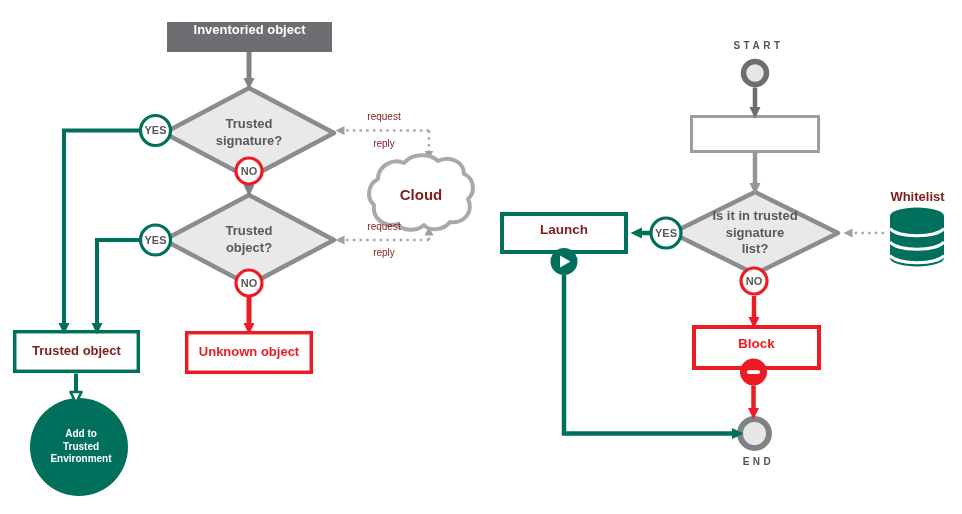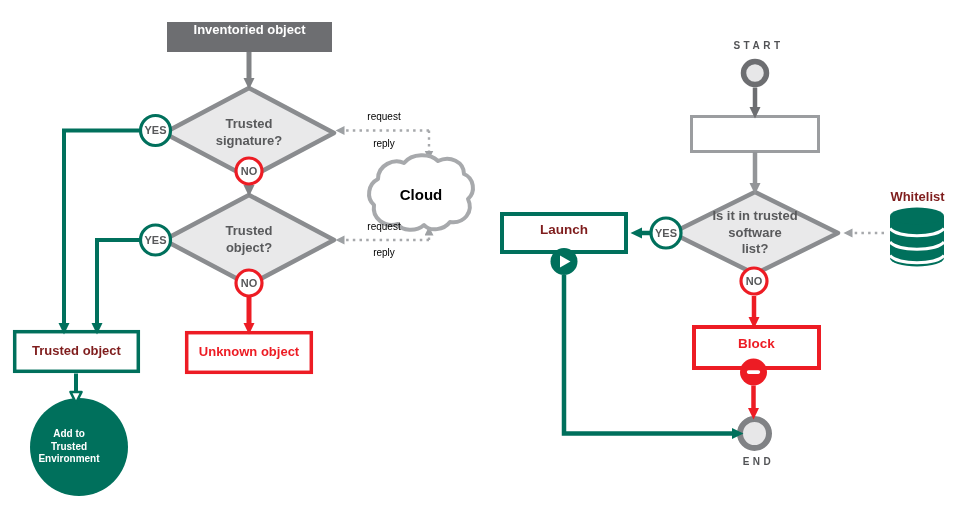--- a/index.html
+++ b/index.html
@@ -7,21 +7,21 @@
         font-family:"Liberation Sans",sans-serif;}
   #gfx{position:absolute;left:0;top:0;width:962px;height:514px;}
   .lbl{position:absolute;display:flex;align-items:center;justify-content:center;
        text-align:center;white-space:pre-line;line-height:1.28;pointer-events:none;}
   .bold{font-weight:bold;}
   .dark{color:#58595B;}
   .white{color:#ffffff;}
   .teal{color:#7f1d1d;}
   .red{color:#ED1C24;}
   .gray{color:#9B9DA0;}
-  .lite{color:#000000;text-align:right;}
+  .lite{color:#7f1d1d;text-align:right;}
   .fs11{font-size:11px;text-align:center;}
   .fs12{font-size:10px;}
   .fs13{font-size:13px;}
   .fs14{font-size:13.5px;}
   .fs15{font-size:15px;}
   .spaced{letter-spacing:3.5px;padding-left:3.5px;color:#525356;}
 </style>
 </head>
 <body>
 
@@ -138,27 +138,27 @@
   <div class="lbl bold dark fs11" style="left:234px;top:268px;width:30px;height:30px;">NO</div>
 
   <div class="lbl lite fs12" style="left:344px;top:109px;width:80px;height:16px;">request</div>
   <div class="lbl lite fs12" style="left:344px;top:136px;width:80px;height:16px;">reply</div>
   <div class="lbl lite fs12" style="left:344px;top:219px;width:80px;height:16px;">request</div>
   <div class="lbl lite fs12" style="left:344px;top:245px;width:80px;height:16px;">reply</div>
   <div class="lbl bold lite fs15" style="left:390px;top:185px;width:62px;height:20px;">Cloud</div>
 
   <div class="lbl bold teal fs13" style="left:13px;top:330px;width:127px;height:43px;">Trusted object</div>
   <div class="lbl bold red fs13" style="left:185px;top:331px;width:128px;height:43px;">Unknown object</div>
-  <div class="lbl bold white fs12" style="left:20px;top:398px;width:98px;height:98px;">Add to
+  <div class="lbl bold white fs12" style="left:32px;top:398px;width:98px;height:98px;">Add to
 Trusted
 Environment</div>
 
   <div class="lbl bold fs12 spaced" style="left:705px;top:38px;width:100px;height:16px;">START</div>
   <div class="lbl bold dark fs13" style="left:705px;top:206px;width:100px;height:54px;">Is it in trusted
-software
+signature
 list?</div>
   <div class="lbl bold dark fs11" style="left:649.5px;top:216.5px;width:33px;height:33px;">YES</div>
   <div class="lbl bold dark fs11" style="left:739px;top:266px;width:30px;height:30px;">NO</div>
   <div class="lbl bold teal fs13" style="left:880px;top:189px;width:75px;height:16px;">Whitelist</div>
   <div class="lbl bold teal fs14" style="left:500px;top:210px;width:128px;height:40px;">Launch</div>
   <div class="lbl bold red fs14" style="left:692px;top:323px;width:129px;height:42px;">Block</div>
   <div class="lbl bold fs12 spaced" style="left:705px;top:454px;width:100px;height:16px;">END</div>
 
 </div>
 

